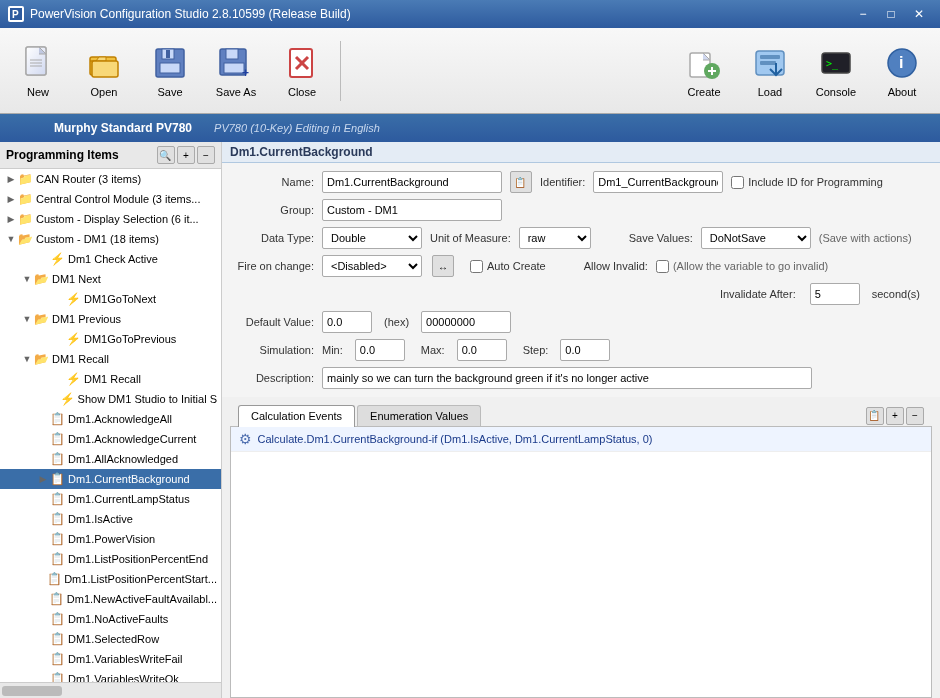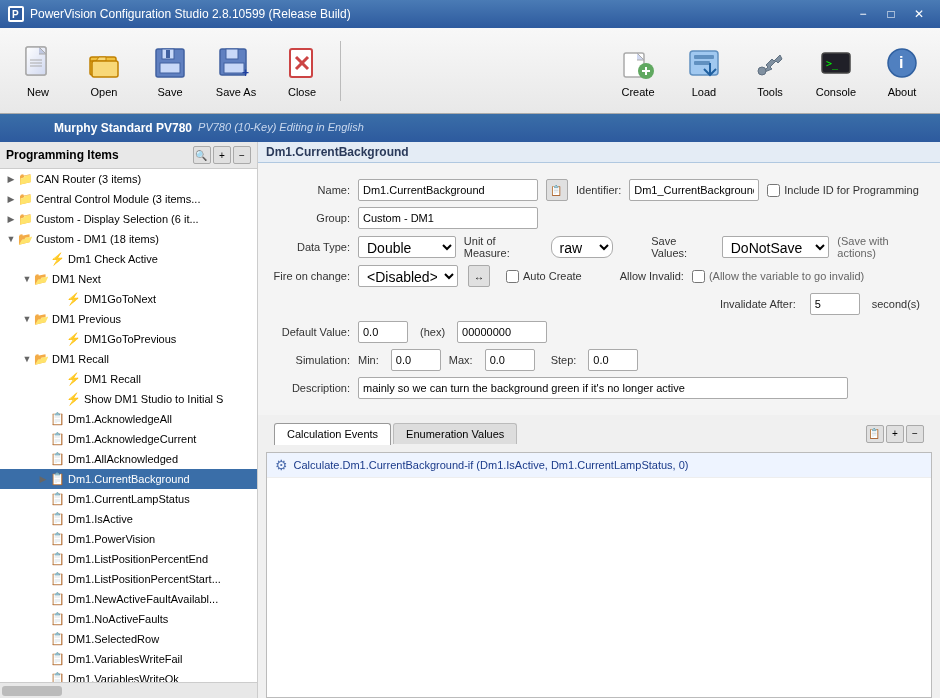--- a/index.html
+++ b/index.html
@@ -49,38 +49,38 @@
     
     .app-bar {
       background: linear-gradient(to bottom, #3a6ea8, #2d5a9e);
       color: white;
       padding: 3px 10px;
       display: flex;
       align-items: center;
       justify-content: space-between;
       height: 28px;
     }
-    .app-bar-left { display: flex; gap: 6px; font-size: 12px; font-weight: bold; padding-left: 44px; }
+    .app-bar-left { display: flex; align-items: center; gap: 22px; font-size: 12px; font-weight: bold; padding-left: 44px; }
     .app-bar-subtitle { font-style: italic; font-size: 11px; font-weight: normal; color: #c8d8ee; }
     .app-bar-nav { display: flex; gap: 4px; }
     .nav-btn {
       background: transparent; border: none; color: white; padding: 2px 8px;
       cursor: pointer; font-size: 11px; border-radius: 2px;
     }
 
     
     .main-content {
       display: flex;
       height: calc(698px - 28px - 86px - 28px);
       background: #f0f0f0;
     }
 
     
     .left-panel {
-      width: 258px;
+      width: 222px;
       background: white;
       border-right: 1px solid #ccc;
       display: flex;
       flex-direction: column;
     }
     .left-panel-header {
       display: flex;
       align-items: center;
       justify-content: space-between;
       padding: 4px 6px;
@@ -127,21 +127,21 @@
     .form-header {
       background: #e4ecf5;
       border-bottom: 1px solid #b0c8e0;
       padding: 3px 8px;
       font-size: 12px;
       font-weight: bold;
       color: #2a3a5a;
     }
     .form-body {
       background: #f4f4f4;
-      padding: 16px 12px;
+      padding: 8px 12px;
       display: flex;
       flex-direction: column;
       gap: 6px;
     }
     .form-row {
       display: flex;
       align-items: center;
       gap: 8px;
     }
     .form-label {
@@ -157,36 +157,36 @@
       background: white;
       padding: 2px 4px;
       font-size: 11px;
       border-radius: 2px;
     }
     .form-input-wide { width: 180px; }
     .form-input-medium { width: 130px; }
     .form-input-tiny { width: 50px; }
     .form-select {
       height: 22px; border: 1px solid #aaa; background: white;
-      padding: 2px 4px; font-size: 14px; border-radius: 2px; cursor: pointer;
+      padding: 2px 4px; font-size: 11px; border-radius: 2px; cursor: pointer;
     }
     .inline-label { font-size: 11px; color: #333; }
     .checkbox-wrap { display: flex; align-items: center; gap: 4px; }
     .form-checkbox { width: 13px; height: 13px; cursor: pointer; }
     .icon-btn {
       width: 22px; height: 22px; background: #e0e0e0; border: 1px solid #aaa;
       cursor: pointer; font-size: 10px; display: flex; align-items: center; justify-content: center;
       border-radius: 2px;
     }
 
     
     .tab-bar {
       display: flex;
       align-items: flex-start;
-      padding: 4px 8px 8px;
+      padding: 4px 8px 0;
       background: #f0f0f0;
       border-bottom: 1px solid #bbb;
       gap: 2px;
       position: relative;
     }
     .tab {
       padding: 4px 12px;
       background: #ddd;
       border: 1px solid #bbb;
       border-bottom: none;
@@ -327,29 +327,20 @@
           <rect x="4" y="6" width="28" height="24" rx="3" fill="#a0c8f0" stroke="#6090c0" stroke-width="1.5"></rect>
           <rect x="8" y="10" width="20" height="4" rx="1" fill="#6090c0"></rect>
           <rect x="8" y="16" width="16" height="4" rx="1" fill="#6090c0"></rect>
           <polyline points="18,24 24,30 30,24" fill="none" stroke="#2060a0" stroke-width="2"></polyline>
           <line x1="24" y1="18" x2="24" y2="30" stroke="#2060a0" stroke-width="2"></line>
         </svg>
       </div>
       <span>Load</span>
     </button>
 
-    <button class="toolbar-btn">
-      <div class="toolbar-icon">
-        <svg width="36" height="36" viewBox="0 0 36 36">
-          <path d="M10,28 L16,22 L14,20 L20,14 L22,16 L28,10 L30,14 L26,18 L24,16 L18,22 L20,24 Z" fill="#8090a0" stroke="#607080" stroke-width="1"></path>
-          <circle cx="10" cy="26" r="4" fill="#8090a0" stroke="#607080" stroke-width="1"></circle>
-        </svg>
-      </div>
-      <span>Tools</span>
-    </button>
 
     <button class="toolbar-btn">
       <div class="toolbar-icon">
         <svg width="36" height="36" viewBox="0 0 36 36">
           <rect x="4" y="8" width="28" height="20" rx="3" fill="#202028" stroke="#444" stroke-width="1.5"></rect>
           <text x="8" y="22" font-size="10" fill="#00ff00" font-family="monospace">&gt;_</text>
         </svg>
       </div>
       <span>Console</span>
     </button>
@@ -556,21 +547,21 @@
         <span class="form-label">Group:</span>
         <input class="form-input form-input-wide" type="text" value="Custom - DM1" style="">
       </div>
 
       <div class="form-row">
         <span class="form-label">Data Type:</span>
         <select class="form-select" style="width:100px;">
           <option>Double</option>
         </select>
         <span class="inline-label">Unit of Measure:</span>
-        <select class="form-select" style="width:64px;border-radius:9px;">
+        <select class="form-select" style="width:72px;">
           <option>raw</option>
         </select>
         <span class="inline-label" style="margin-left:30px;">Save Values:</span>
         <select class="form-select" style="width:110px;">
           <option>DoNotSave</option>
         </select>
         <span class="inline-label" style="color:#666;">(Save with actions)</span>
       </div>
 
       <div class="form-row">
@@ -600,21 +591,21 @@
         <span class="form-label">Default Value:</span>
         <input class="form-input form-input-tiny" type="text" value="0.0" style="">
         <span class="inline-label" style="margin-left:4px;text-align:center;">(hex)</span>
         <input class="form-input" type="text" value="00000000" style="width: 90px; margin-left: 4px;">
       </div>
 
       <div class="form-row">
         <span class="form-label">Simulation:</span>
         <span class="inline-label">Min:</span>
         <input class="form-input form-input-tiny" type="text" value="0.0" style="margin-left: 4px;">
-        <span class="inline-label" style="">Max:</span>
+        <span class="inline-label" style="margin-left:8px;">Max:</span>
         <input class="form-input form-input-tiny" type="text" value="0.0" style="margin-left: 4px;">
         <span class="inline-label" style="margin-left:8px;">Step:</span>
         <input class="form-input form-input-tiny" type="text" value="0.0" style="margin-left: 4px;">
       </div>
 
       <div class="form-row">
         <span class="form-label">Description:</span>
         <input class="form-input" type="text" value="mainly so we can turn the background green if it's no longer active" style="width: 490px;">
       </div>
     </div>

